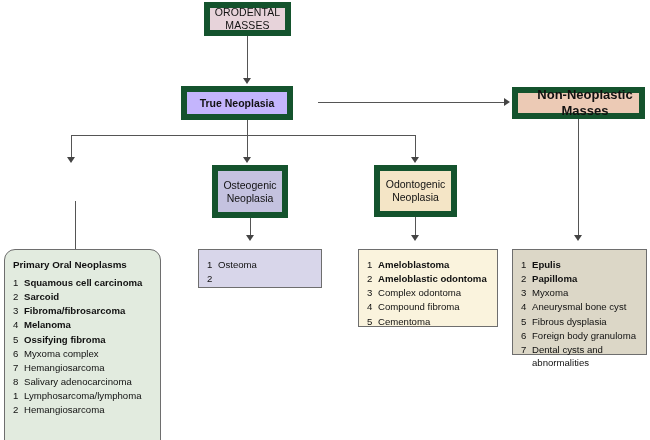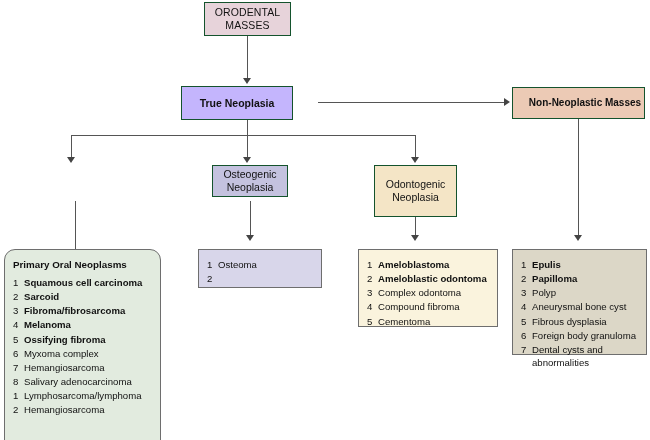--- a/index.html
+++ b/index.html
@@ -16,21 +16,21 @@
     width: 650px;
     height: 440px;
     background: #ffffff;
     overflow: hidden;
   }
 
   
   .node {
     position: absolute;
     box-sizing: border-box;
-    border: 1px solid #14532d;
+    border: 6px solid #14532d;
     display: flex;
     align-items: center;
     justify-content: center;
     text-align: center;
     color: #111111;
     line-height: 1.22;
   }
   .node .label { display: block; }
 
   .node-root {
@@ -41,32 +41,32 @@
   }
   .node-true {
     left: 181px; top: 86px; width: 112px; height: 34px;
     background: #c4b5fd;
     font-size: 10.5px;
     font-weight: bold;
   }
   .node-nonneo {
     left: 512px; top: 87px; width: 133px; height: 32px;
     background: #eccab5;
-    font-size: 10px;
+    font-size: 13px;
     font-weight: bold;
     padding-left: 13px;
   }
   .node-soft {
     left: 34px; top: 165px; width: 83px; height: 36px;
     background: #d8e5d2;
     font-size: 10.5px;
     font-weight: bold;
   }
   .node-osteo {
-    left: 212px; top: 165px; width: 76px; height: 32px;
+    left: 212px; top: 165px; width: 76px; height: 53px;
     background: #c4c2df;
     font-size: 10.5px;
   }
   .node-odonto {
     left: 374px; top: 165px; width: 83px; height: 52px;
     background: #f4e5c6;
     font-size: 10.5px;
   }
 
   
@@ -268,21 +268,21 @@
         <div class="lb-item">
           <span class="lb-num">1</span>
           <span class="lb-txt bold">Epulis</span>
         </div>
         <div class="lb-item">
           <span class="lb-num">2</span>
           <span class="lb-txt bold">Papilloma</span>
         </div>
         <div class="lb-item">
           <span class="lb-num">3</span>
-          <span class="lb-txt">Polyp</span>
+          <span class="lb-txt">Myxoma</span>
         </div>
         <div class="lb-item">
           <span class="lb-num">4</span>
           <span class="lb-txt">Aneurysmal bone cyst</span>
         </div>
         <div class="lb-item">
           <span class="lb-num">5</span>
           <span class="lb-txt">Fibrous dysplasia</span>
         </div>
         <div class="lb-item">

